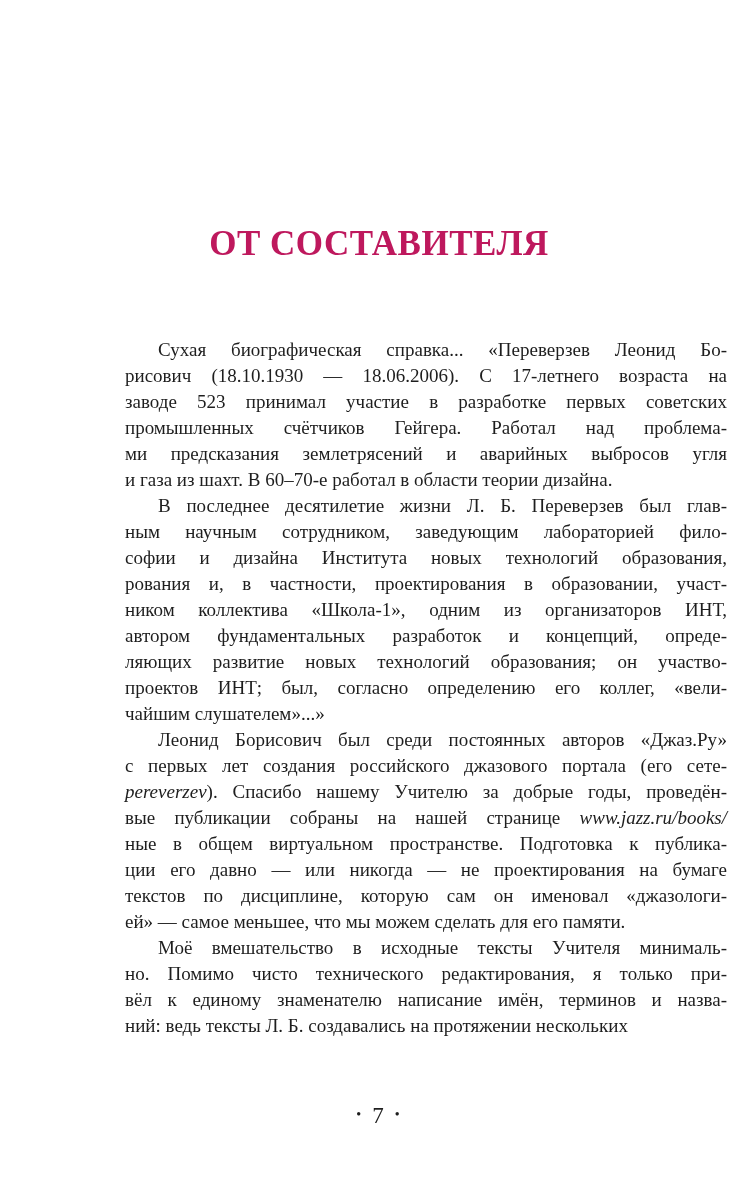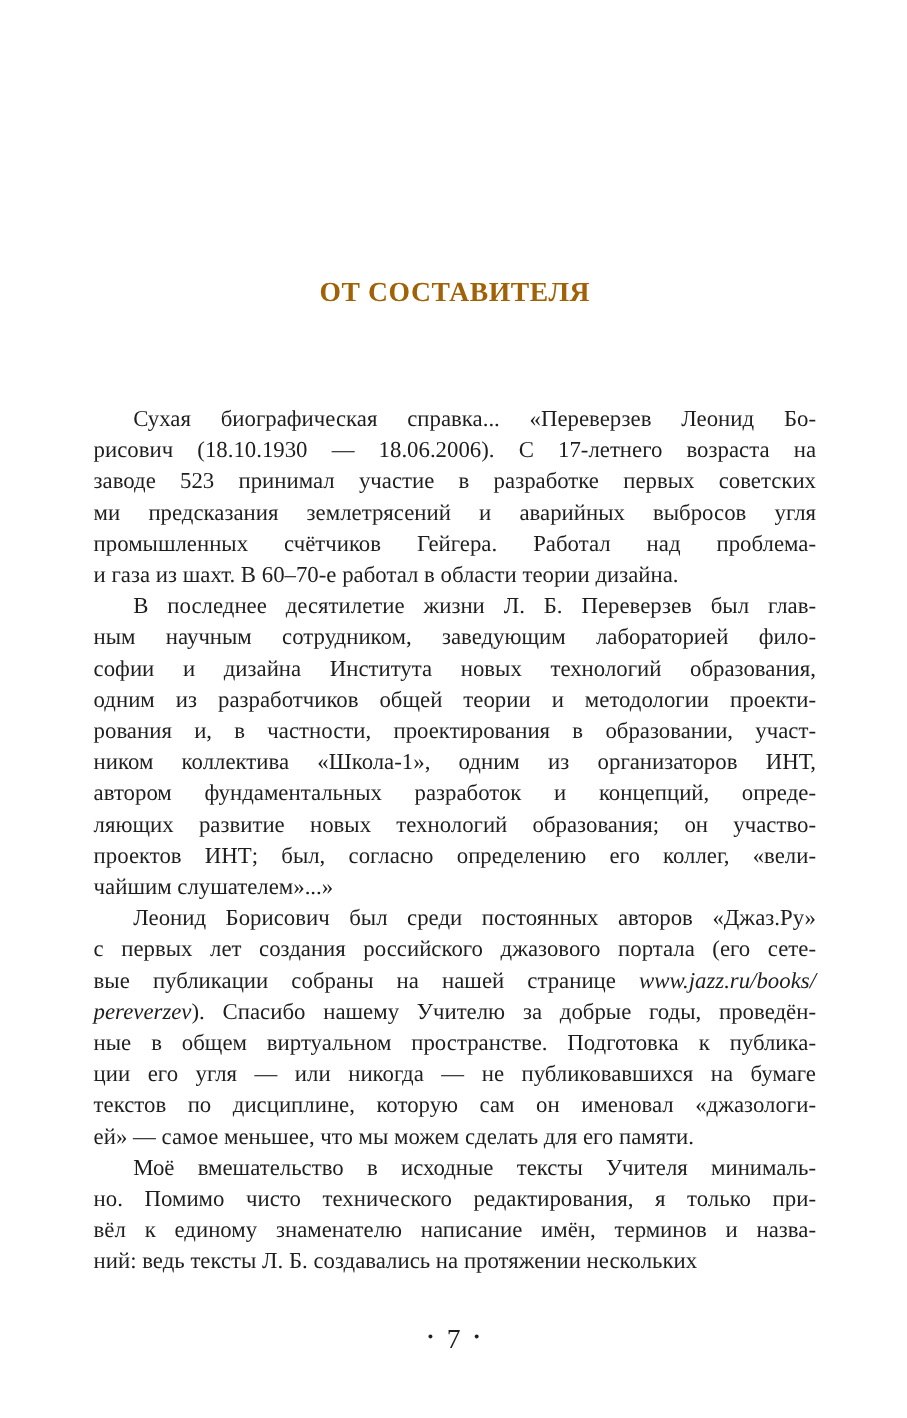--- a/index.html
+++ b/index.html
@@ -13,31 +13,32 @@
     height: 1182px;
     background: #ffffff;
     overflow: hidden;
     font-family: "Liberation Serif", "DejaVu Serif", serif;
     color: #1e1e1e;
     box-sizing: border-box;
     padding: 225px 76px 0 78px;
   }
   .chapter-title {
     text-align: center;
-    font-size: 23px;
+    font-size: 35px;
     font-weight: bold;
     line-height: 38px;
     letter-spacing: 0.5px;
     margin: 0 0 74px 0;
-    color: #a16207;
+    color: #be185d;
   }
   .text-block {
     width: 602px;
     font-size: 19px;
     line-height: 26px;
+    margin-left: 47px;
   }
   .line {
     text-align: justify;
     text-align-last: justify;
     white-space: normal;
   }
   .line.first {
     text-indent: 33px;
   }
   .line.last {
@@ -73,39 +74,38 @@
 </head>
 <body>
 
 <div class="page">
   <h1 class="chapter-title">ОТ СОСТАВИТЕЛЯ</h1>
 
   <div class="text-block">
       <div class="line first"><span>Сухая биографическая справка... «Переверзев Леонид Бо-</span></div>
       <div class="line"><span>рисович (18.10.1930 — 18.06.2006). С 17-летнего возраста на</span></div>
       <div class="line"><span>заводе 523 принимал участие в разработке первых советских</span></div>
+      <div class="line"><span>промышленных счётчиков Гейгера. Работал над проблема-</span></div>
       <div class="line"><span>ми предсказания землетрясений и аварийных выбросов угля</span></div>
-      <div class="line"><span>промышленных счётчиков Гейгера. Работал над проблема-</span></div>
       <div class="line last"><span>и газа из шахт. В 60–70-е работал в области теории дизайна.</span></div>
       <div class="line first"><span>В последнее десятилетие жизни Л. Б. Переверзев был глав-</span></div>
       <div class="line"><span>ным научным сотрудником, заведующим лабораторией фило-</span></div>
       <div class="line"><span>софии и дизайна Института новых технологий образования,</span></div>
-      <div class="line"><span>одним из разработчиков общей теории и методологии проекти-</span></div>
       <div class="line"><span>рования и, в частности, проектирования в образовании, участ-</span></div>
       <div class="line"><span>ником коллектива «Школа-1», одним из организаторов ИНТ,</span></div>
       <div class="line"><span>автором фундаментальных разработок и концепций, опреде-</span></div>
       <div class="line"><span>ляющих развитие новых технологий образования; он участво-</span></div>
       <div class="line"><span>проектов ИНТ; был, согласно определению его коллег, «вели-</span></div>
       <div class="line last"><span>чайшим слушателем»...»</span></div>
       <div class="line first"><span>Леонид Борисович был среди постоянных авторов «Джаз.Ру»</span></div>
       <div class="line"><span>с первых лет создания российского джазового портала (его сете-</span></div>
+      <div class="line"><span class="em">pereverzev</span><span>). Спасибо нашему Учителю за добрые годы, проведён-</span></div>
       <div class="line"><span>вые публикации собраны на нашей странице </span><span class="em">www.jazz.ru/books/</span></div>
-      <div class="line"><span class="em">pereverzev</span><span>). Спасибо нашему Учителю за добрые годы, проведён-</span></div>
       <div class="line"><span>ные в общем виртуальном пространстве. Подготовка к публика-</span></div>
-      <div class="line"><span>ции его угля — или никогда — не публиковавшихся на бумаге</span></div>
+      <div class="line"><span>ции его давно — или никогда — не проектирования на бумаге</span></div>
       <div class="line"><span>текстов по дисциплине, которую сам он именовал «джазологи-</span></div>
       <div class="line last"><span>ей» — самое меньшее, что мы можем сделать для его памяти.</span></div>
       <div class="line first"><span>Моё вмешательство в исходные тексты Учителя минималь-</span></div>
       <div class="line"><span>но. Помимо чисто технического редактирования, я только при-</span></div>
       <div class="line"><span>вёл к единому знаменателю написание имён, терминов и назва-</span></div>
       <div class="line last"><span>ний: ведь тексты Л. Б. создавались на протяжении нескольких</span></div>
     </div>
 
   <div class="page-footer">
     <span class="dot">•</span><span class="num">7</span><span class="dot">•</span>

